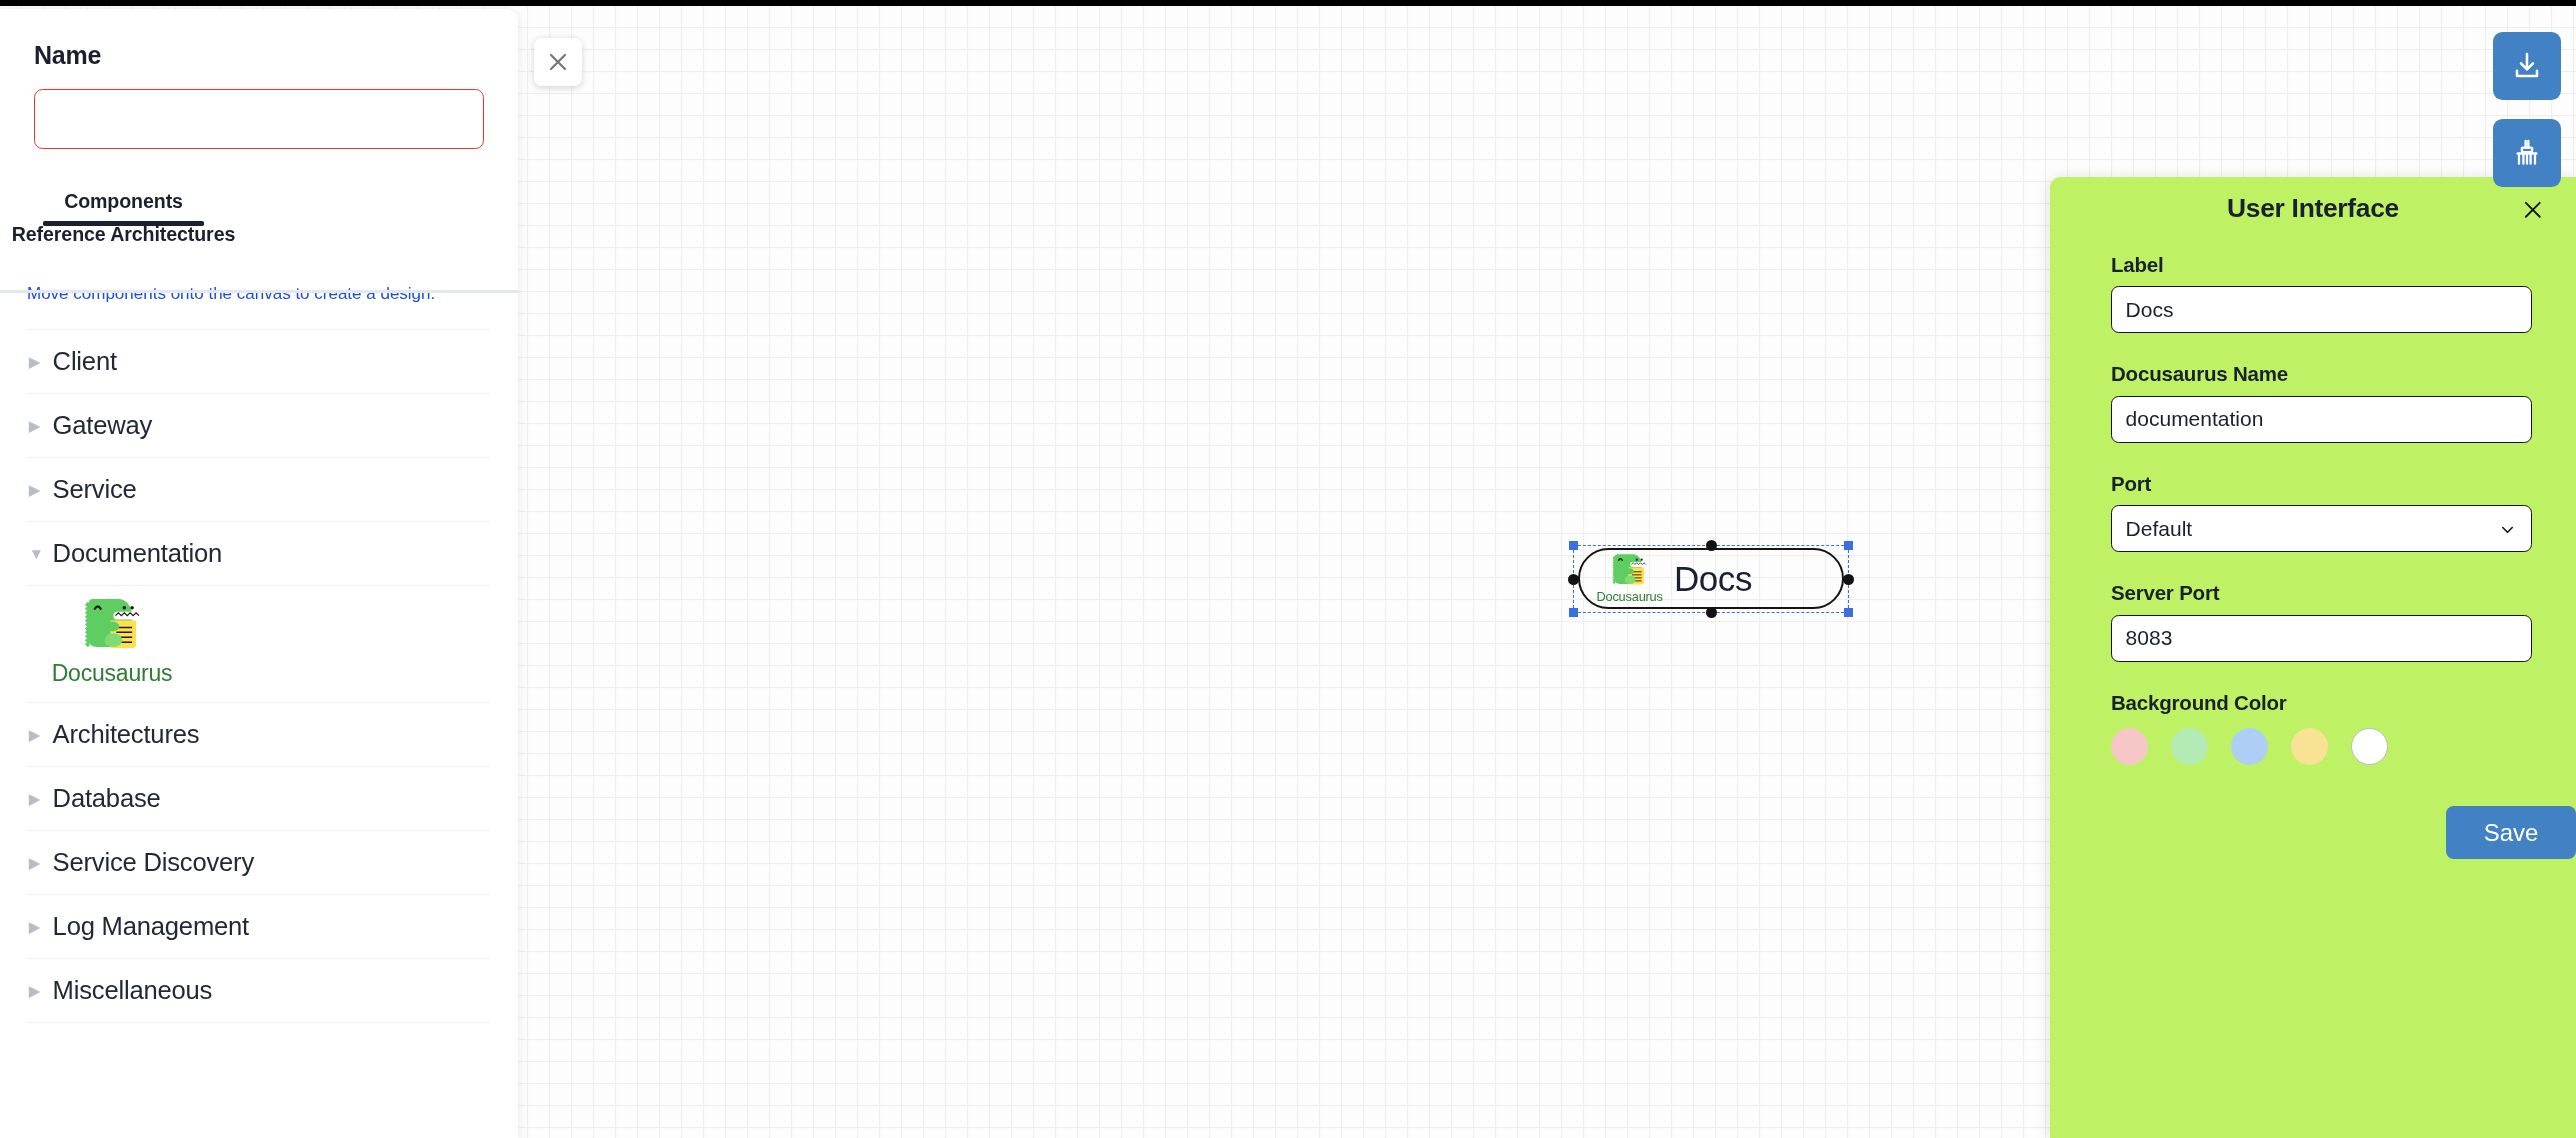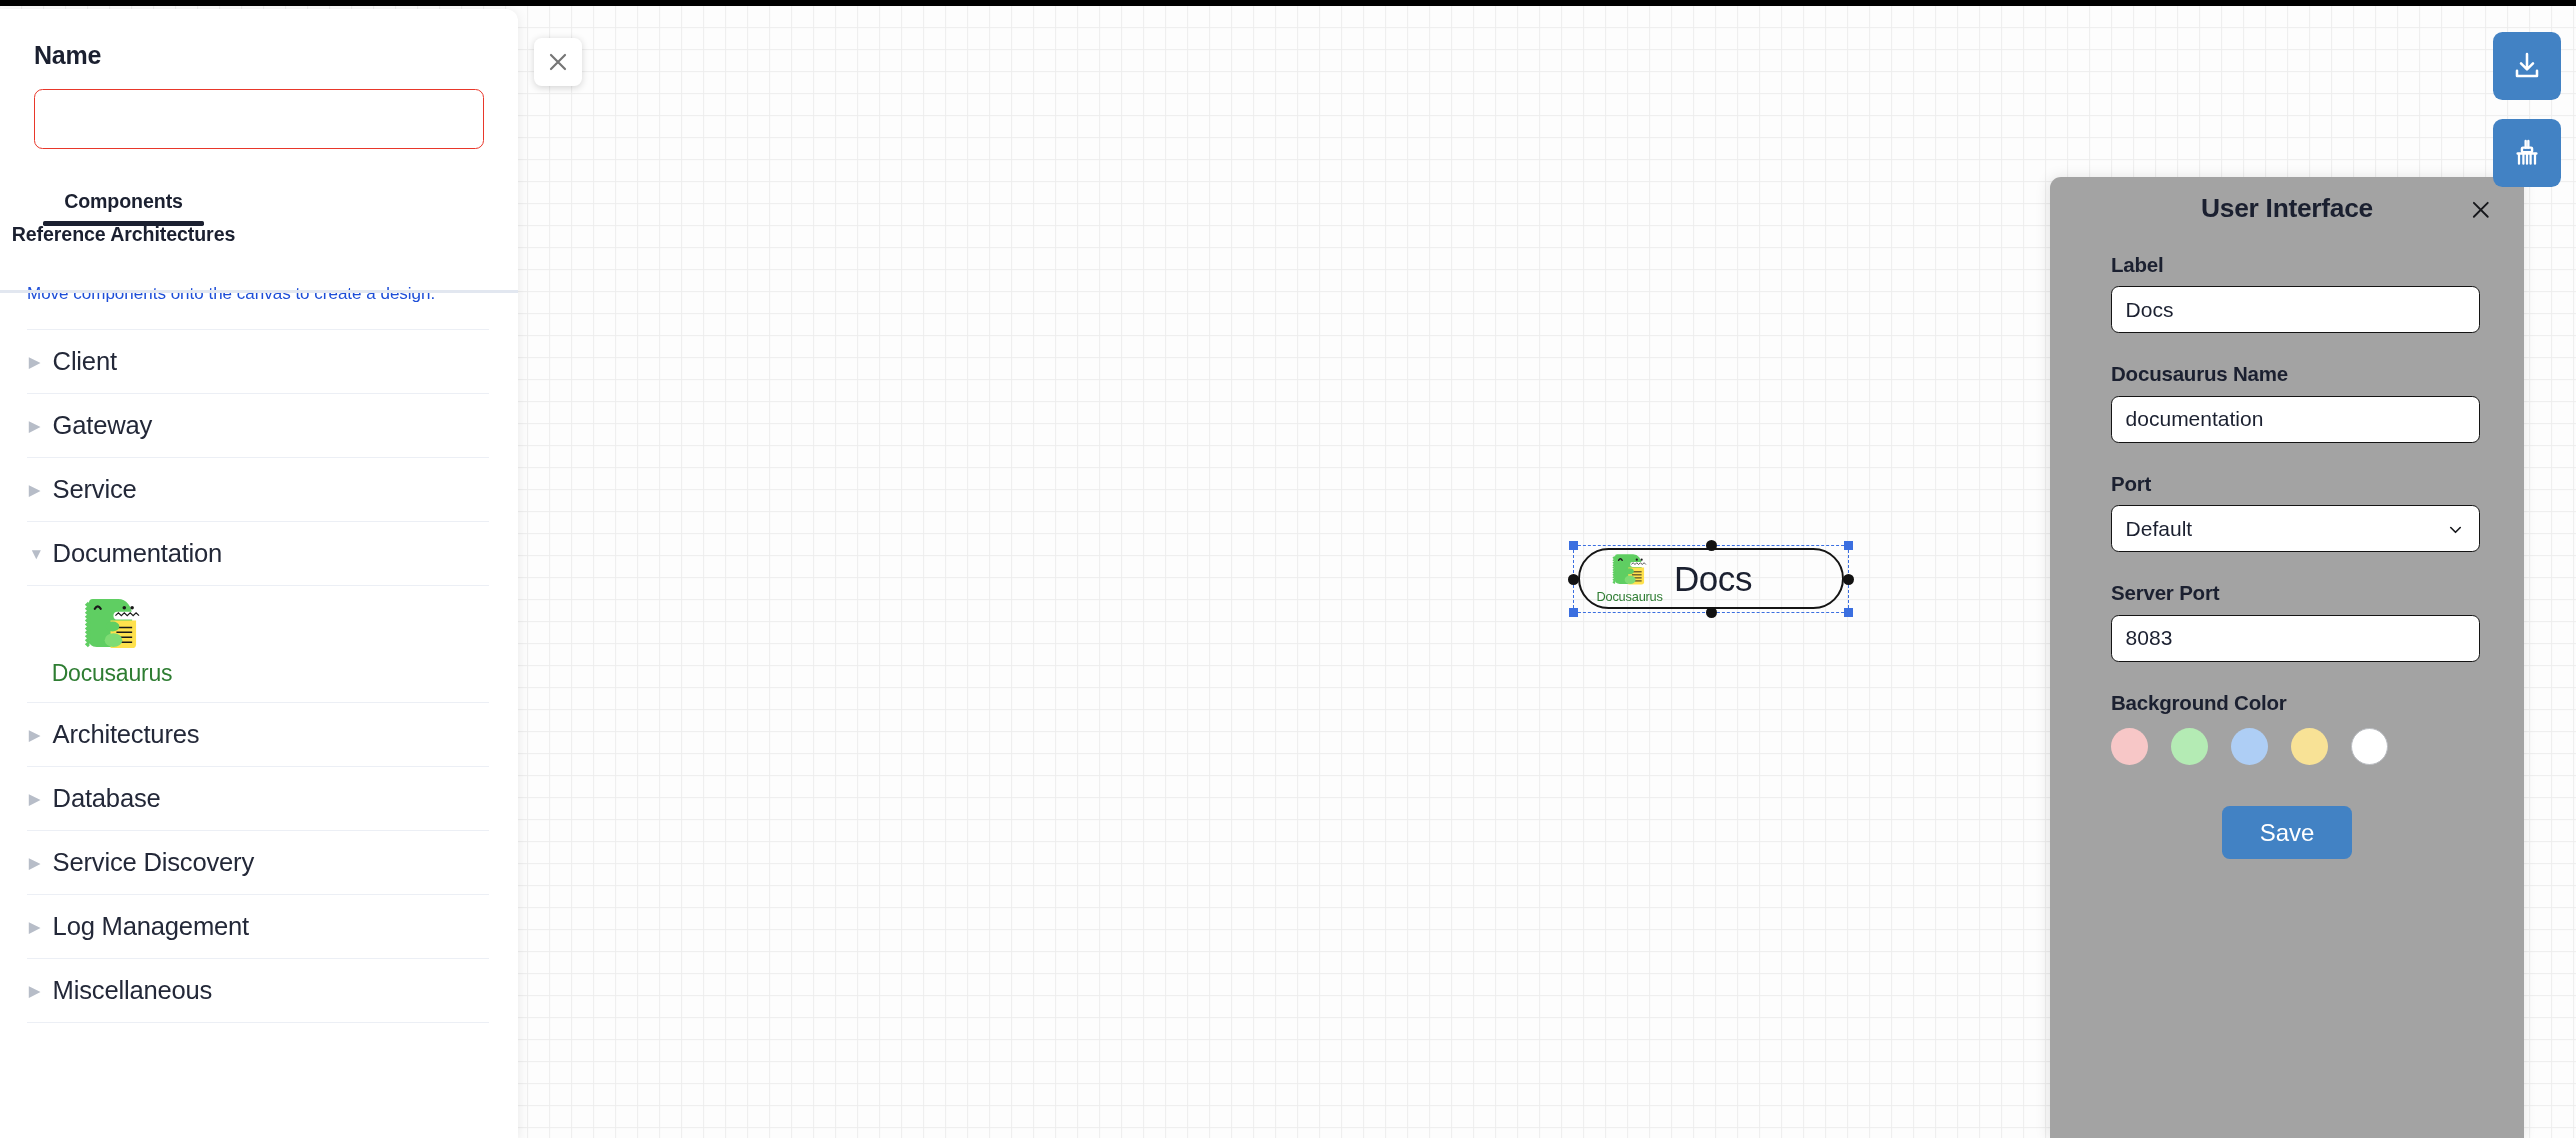--- a/index.html
+++ b/index.html
@@ -262,23 +262,23 @@
     position: absolute;
     width: 11px; height: 11px;
     border-radius: 50%;
     background: #121212;
   }
 
   
   #props {
     position: absolute;
     left: 2050px; top: 177px;
-    width: 474px;
+    width: 526px;
     height: 962px;
-    background: #a3a3a3;
+    background: #bef264;
     border-radius: 11px 0 0 0;
     box-shadow: -1.7px 0 13.6px rgba(0,0,0,0.10);
     z-index: 35;
     overflow: hidden;
   }
   #props-title {
     text-align: center;
     font-size: 26.4px;
     font-weight: bold;
     color: #1b2030;
@@ -331,21 +331,21 @@
   .swatch {
     width: 37px; height: 37px;
     border-radius: 50%;
     cursor: pointer;
     border: 1.7px solid transparent;
   }
   .swatch.outlined { border: 1.7px solid #b9bcc1; background: #ffffff; }
 
   #save-row {
     display: flex;
-    justify-content: center;
+    justify-content: flex-end;
     margin-top: 41px;
   }
   #save-btn {
     width: 130px; height: 53px;
     background: #4282c4;
     color: #ffffff;
     border: none;
     border-radius: 7.7px;
     font-size: 24px;
     font-family: "Liberation Sans", sans-serif;

